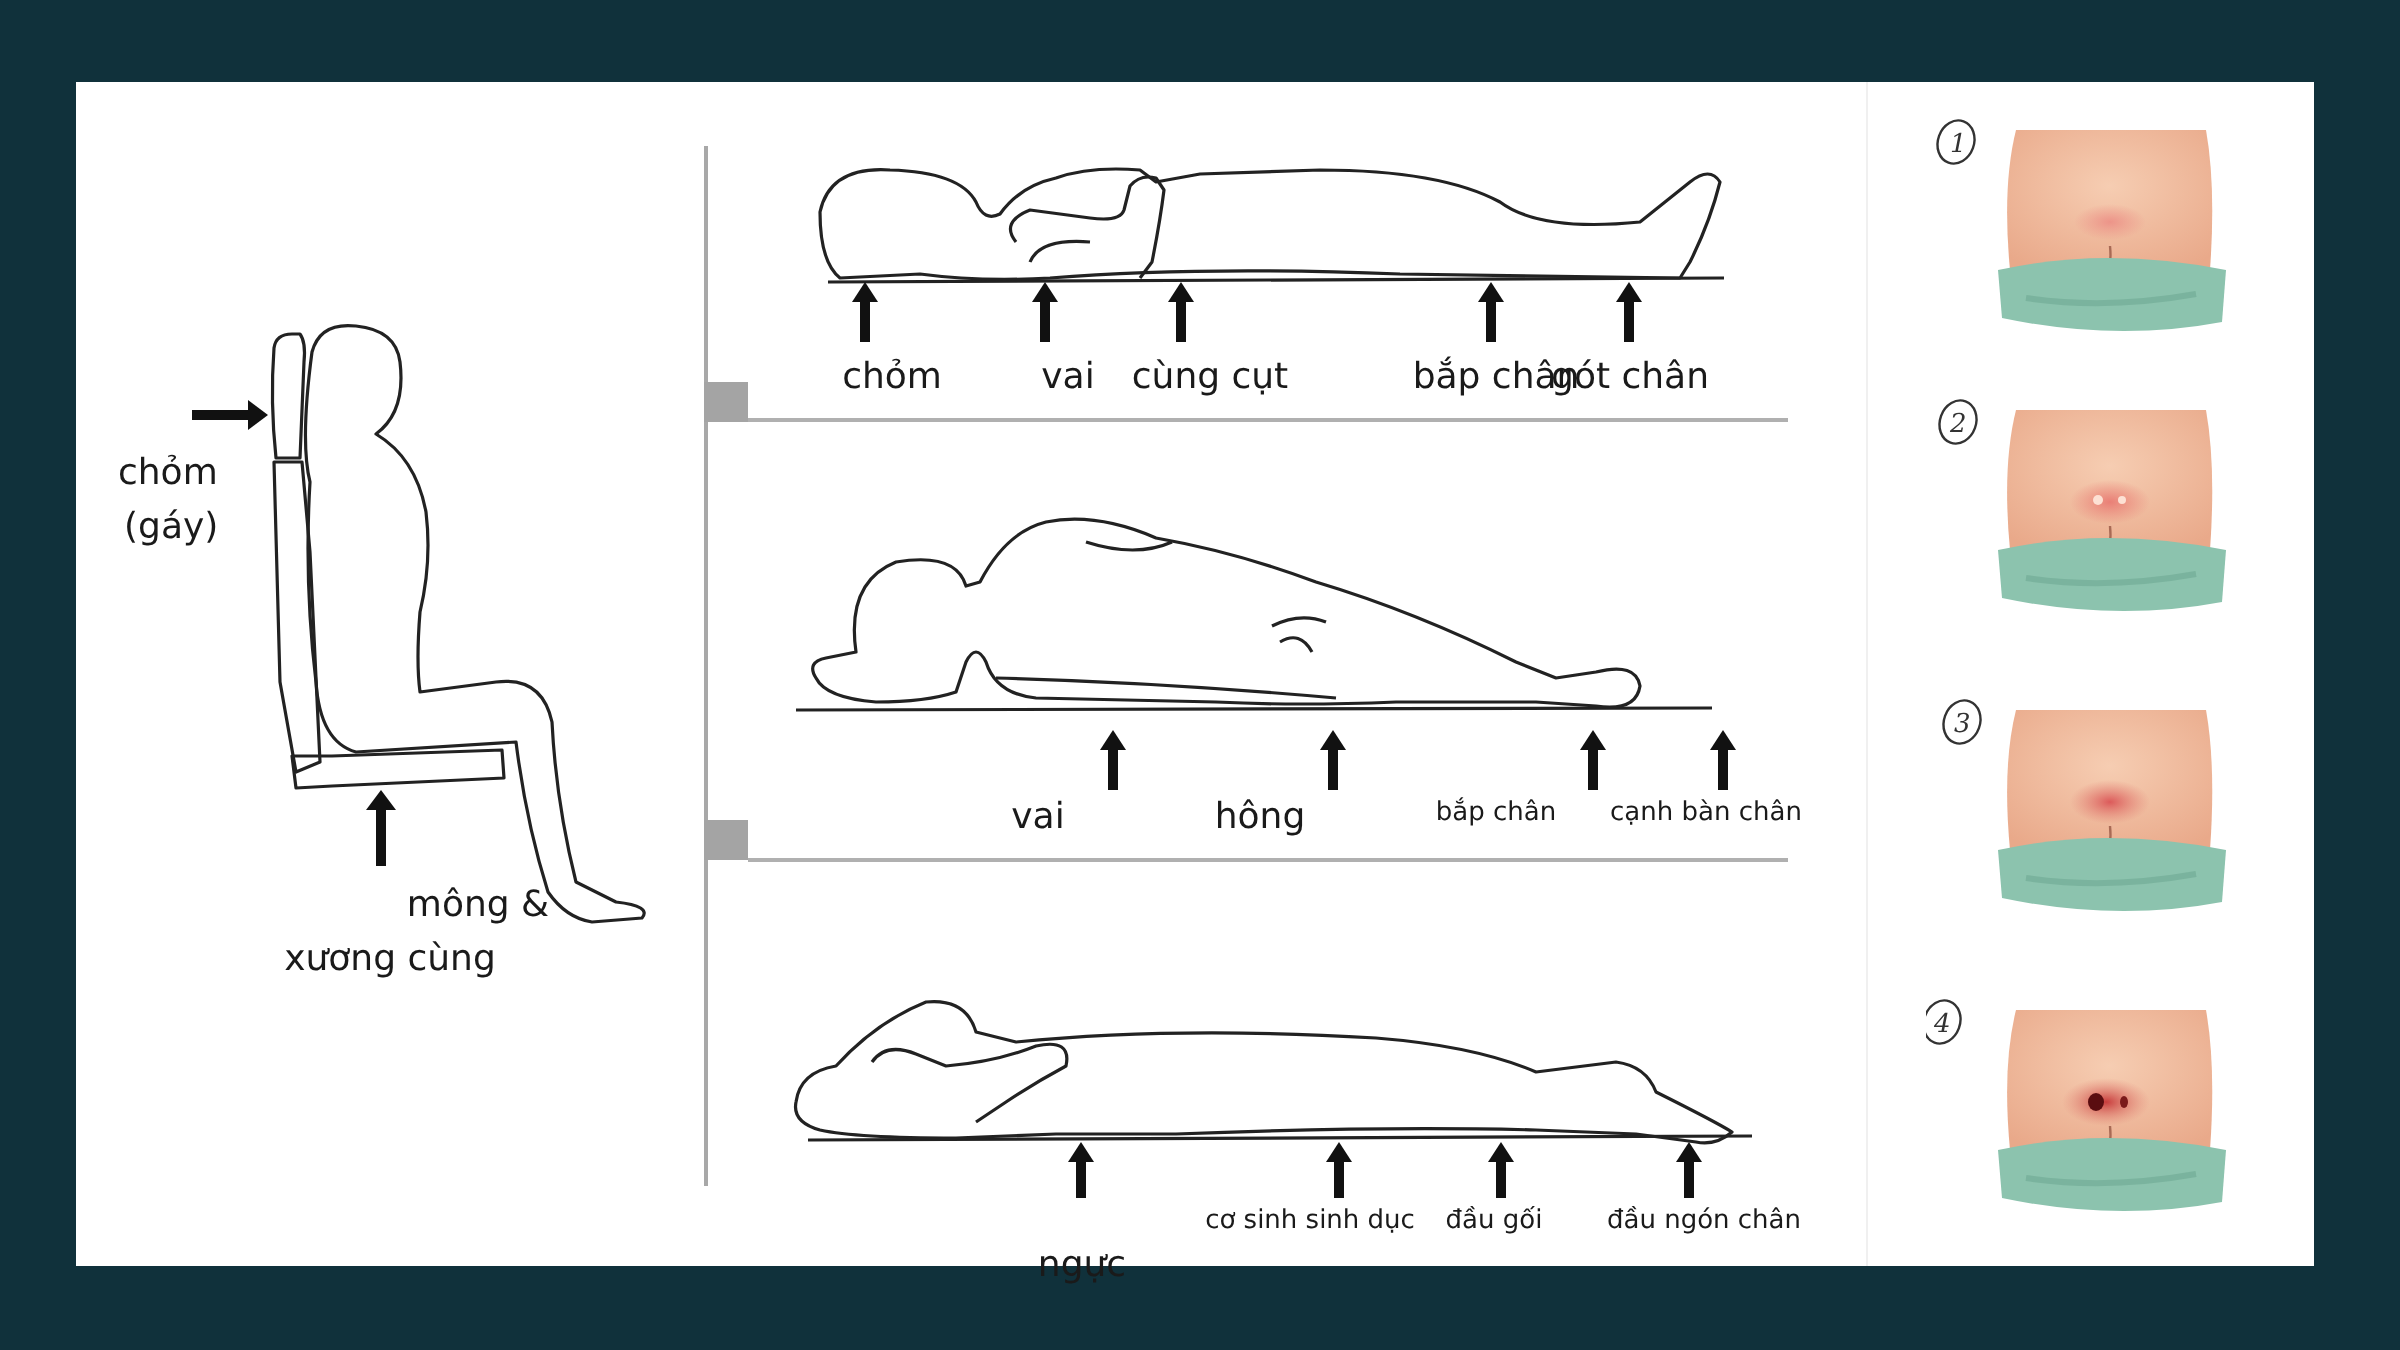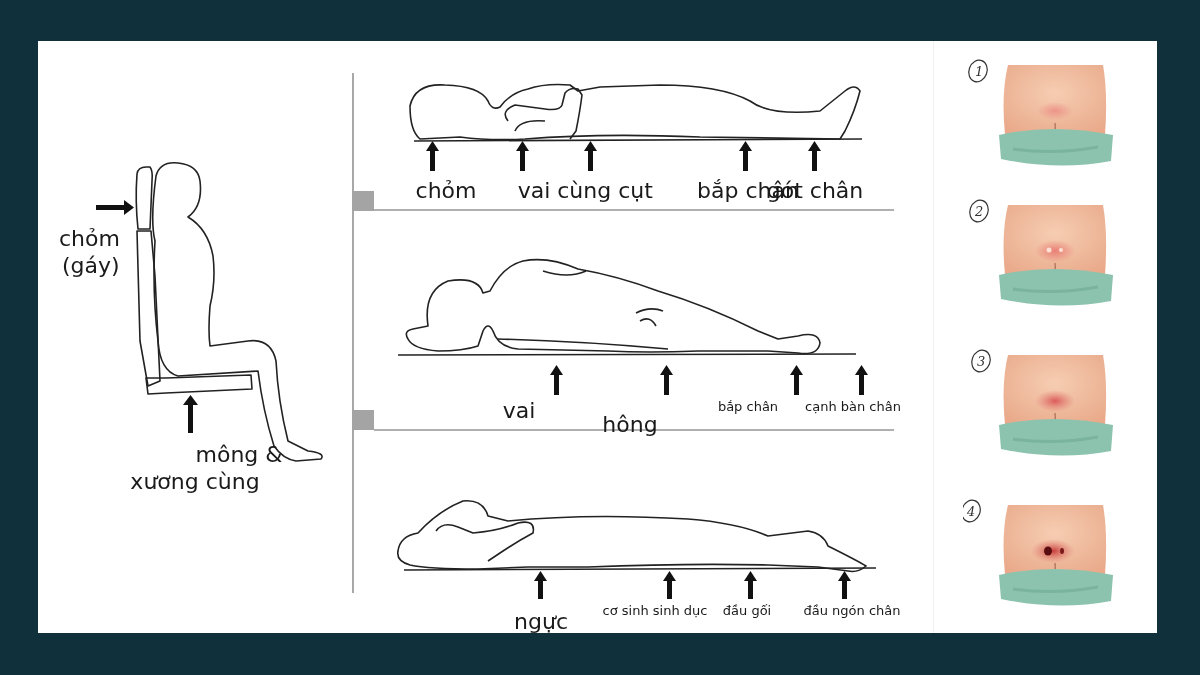--- a/index.html
+++ b/index.html
@@ -4,21 +4,21 @@
 <style>
   html, body { margin: 0; padding: 0; }
   body {
     width: 1200px; height: 675px; background: #10313b; position: relative; overflow: hidden;
     font-family: "DejaVu Sans", sans-serif;
   }
   .panel {
     position: absolute; left: 38px; top: 41px; width: 1119px; height: 592px; background: #ffffff;
   }
   .abs { position: absolute; }
-  .lbl { position: absolute; color: #1a1a1a; white-space: nowrap; font-size: 22px; }
+  .lbl { position: absolute; color: #1a1a1a; white-space: nowrap; font-size: 18px; }
   .lbl.sm { font-size: 13px; }
   .lbl.center { transform: translateX(-50%); text-align: center; }
   .vdivider { position: absolute; left: 314px; top: 32px; width: 2px; height: 520px; background: #a8a8a8; }
   .hline { position: absolute; height: 2px; background: #b0b0b0; }
   .gray-sq { position: absolute; width: 22px; height: 20px; background: #a4a4a4; }
   svg.fig { position: absolute; overflow: visible; }
   .stage { position: absolute; }
 </style>
 </head>
 <body>
@@ -96,42 +96,42 @@
         <polygon points="172,124 178.5,114 185,124"></polygon>
       <rect x="286" y="122" width="5" height="22"></rect>
         <polygon points="282,124 288.5,114 295,124"></polygon>
       <rect x="416" y="122" width="5" height="22"></rect>
         <polygon points="412,124 418.5,114 425,124"></polygon>
       <rect x="481" y="122" width="5" height="22"></rect>
         <polygon points="477,124 483.5,114 490,124"></polygon>
     </g>
   </svg>
   <div class="lbl center" style="left:481px;top:357px;">vai</div>
-  <div class="lbl center" style="left:592px;top:371px;">hông</div>
+  <div class="lbl center" style="left:592px;top:357px;">hông</div>
   <div class="lbl sm center" style="left:710px;top:358px;">bắp chân</div>
   <div class="lbl sm center" style="left:815px;top:358px;">cạnh bàn chân</div>
 
   <svg class="fig" style="left:350px;top:450px" width="500" height="110" viewBox="0 0 500 110">
     <g fill="none" stroke="#222" stroke-width="1.6" stroke-linejoin="round">
       <line x1="16" y1="79" x2="488" y2="77"></line>
       <path d="M10 60 Q12 45 30 42 Q50 20 75 10 Q95 8 100 25 L120 30 Q200 22 300 28 Q350 32 380 45 L420 40 Q435 42 440 55 Q470 70 478 75 Q470 82 460 80 L430 76 L380 74 Q300 72 200 76 L140 76 L90 78 Q40 78 22 74 Q8 70 10 60 Z"></path>
       <path d="M48 40 Q55 30 70 36 L85 42 Q110 40 130 32 Q148 28 145 42 Q130 50 115 60 L100 70"></path>
     </g>
     <g fill="#111">
       <rect x="150" y="88" width="5" height="20"></rect>
         <polygon points="146,90 152.5,80 159,90"></polygon>
       <rect x="279" y="88" width="5" height="20"></rect>
         <polygon points="275,90 281.5,80 288,90"></polygon>
       <rect x="360" y="88" width="5" height="20"></rect>
         <polygon points="356,90 362.5,80 369,90"></polygon>
       <rect x="454" y="88" width="5" height="20"></rect>
         <polygon points="450,90 456.5,80 463,90"></polygon>
     </g>
   </svg>
-  <div class="lbl center" style="left:503px;top:568px;">ngực</div>
+  <div class="lbl center" style="left:503px;top:581px;">ngực</div>
   <div class="lbl sm center" style="left:617px;top:562px;">cơ sinh sinh dục</div>
   <div class="lbl sm center" style="left:709px;top:562px;">đầu gối</div>
   <div class="lbl sm center" style="left:814px;top:562px;">đầu ngón chân</div>
 
   <div class="abs" style="left:895px;top:0;width:1px;height:592px;background:#f0f0f0;"></div>
 
   <div class="stage" style="left:925px;top:12px;width:150px;height:115px;">
     <svg width="150" height="115" viewBox="0 0 150 115">
       <defs>
         <radialGradient id="sk" cx="50%" cy="40%" r="70%">

